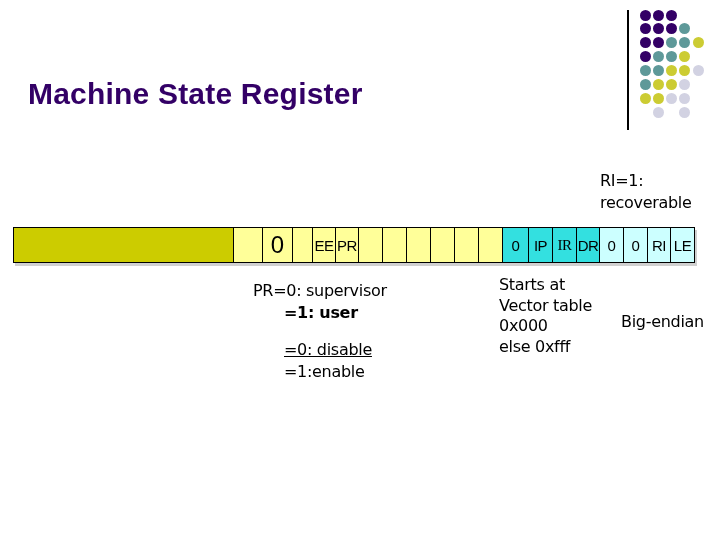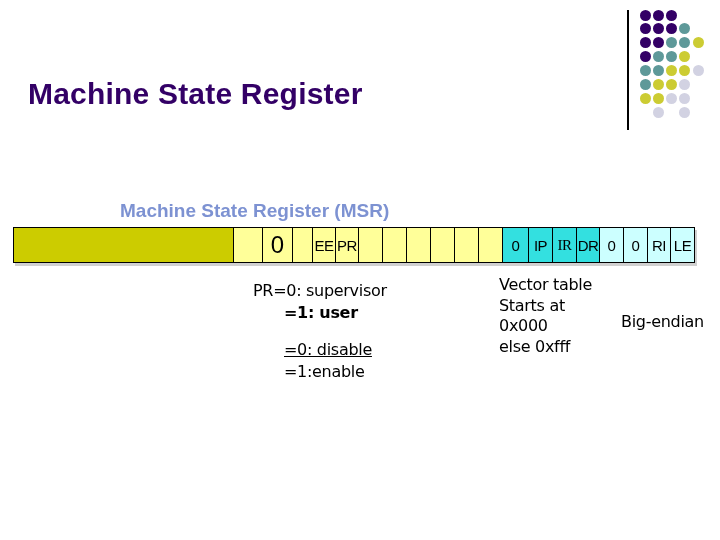--- a/index.html
+++ b/index.html
@@ -86,22 +86,25 @@
       <span class="dot" style="left: 665.5px; top: 78.8px; background: rgb(204, 204, 51);"></span>
       <span class="dot" style="left: 678.5px; top: 78.8px; background: rgb(210, 210, 226);"></span>
       <span class="dot" style="left: 639.5px; top: 92.66px; background: rgb(204, 204, 51);"></span>
       <span class="dot" style="left: 652.5px; top: 92.66px; background: rgb(204, 204, 51);"></span>
       <span class="dot" style="left: 665.5px; top: 92.66px; background: rgb(210, 210, 226);"></span>
       <span class="dot" style="left: 678.5px; top: 92.66px; background: rgb(210, 210, 226);"></span>
       <span class="dot" style="left: 652.5px; top: 106.52px; background: rgb(210, 210, 226);"></span>
       <span class="dot" style="left: 678.5px; top: 106.52px; background: rgb(210, 210, 226);"></span>
     </div>
 
-  <h2 class="subtitle">Machine State Register (MSR)</h2>
 
+  <div id="note-ri" class="note">
+      <div class="note-line">RI=1:</div>
+      <div class="note-line">recoverable</div>
+    </div>
 
   <div id="register">
       <div class="cell olive" style="width: 220px;"></div>
       <div class="cell yellow" style="width: 29px;"></div>
       <div class="cell yellow big" style="width: 30px;">0</div>
       <div class="cell yellow" style="width: 20px;"></div>
       <div class="cell yellow" style="width: 23px;">EE</div>
       <div class="cell yellow" style="width: 23px;">PR</div>
       <div class="cell yellow" style="width: 24px;"></div>
       <div class="cell yellow" style="width: 24px;"></div>
@@ -121,22 +124,22 @@
 
   <div id="note-pr" class="note">
       <div class="note-line">PR=0: supervisor</div>
       <div class="note-line" style="padding-left: 31px; font-weight: bold;">=1: user</div>
     </div>
   <div id="note-ee" class="note">
       <div class="note-line" style="padding-left: 31px; text-decoration: underline;">=0: disable</div>
       <div class="note-line" style="padding-left: 31px;">=1:enable</div>
     </div>
   <div id="note-ip" class="note">
+      <div class="note-line">Starts at</div>
       <div class="note-line">Vector table</div>
-      <div class="note-line">Starts at</div>
       <div class="note-line">0x000</div>
       <div class="note-line">else 0xfff</div>
     </div>
   <div id="note-le" class="note">
       <div class="note-line">Big-endian</div>
     </div>
 
   <div class="page-num">21</div>
 
 </div>

